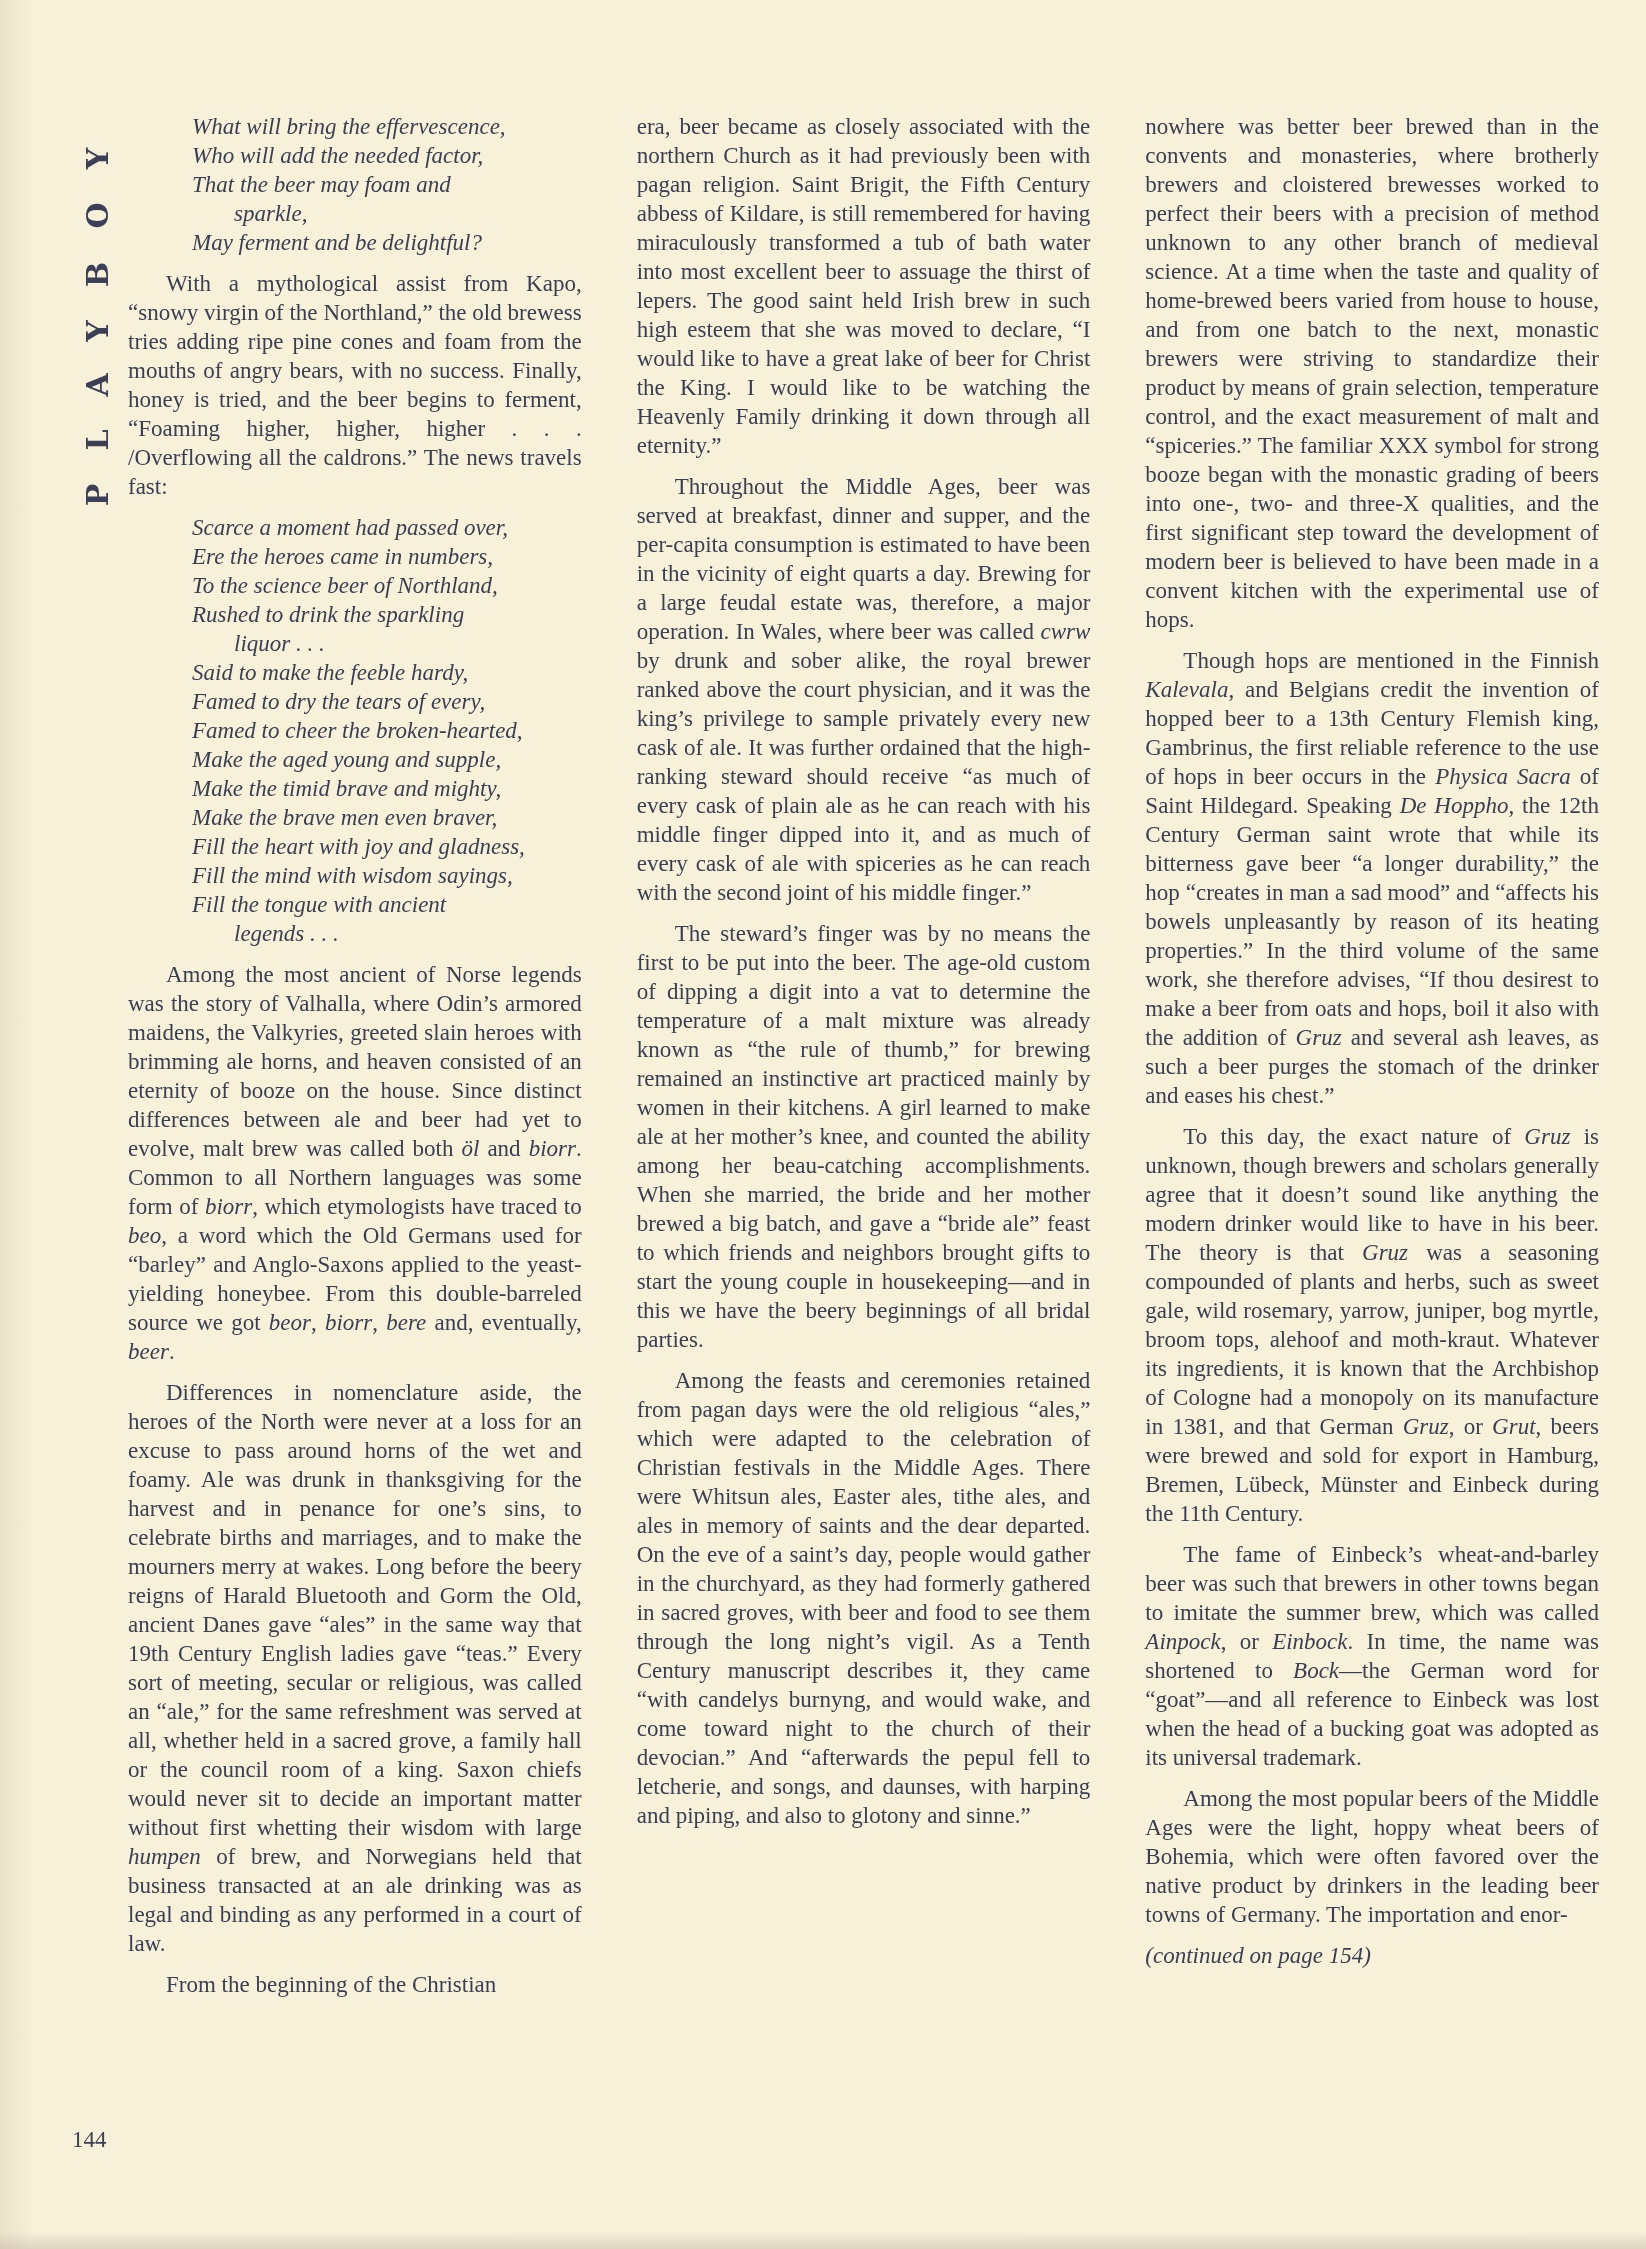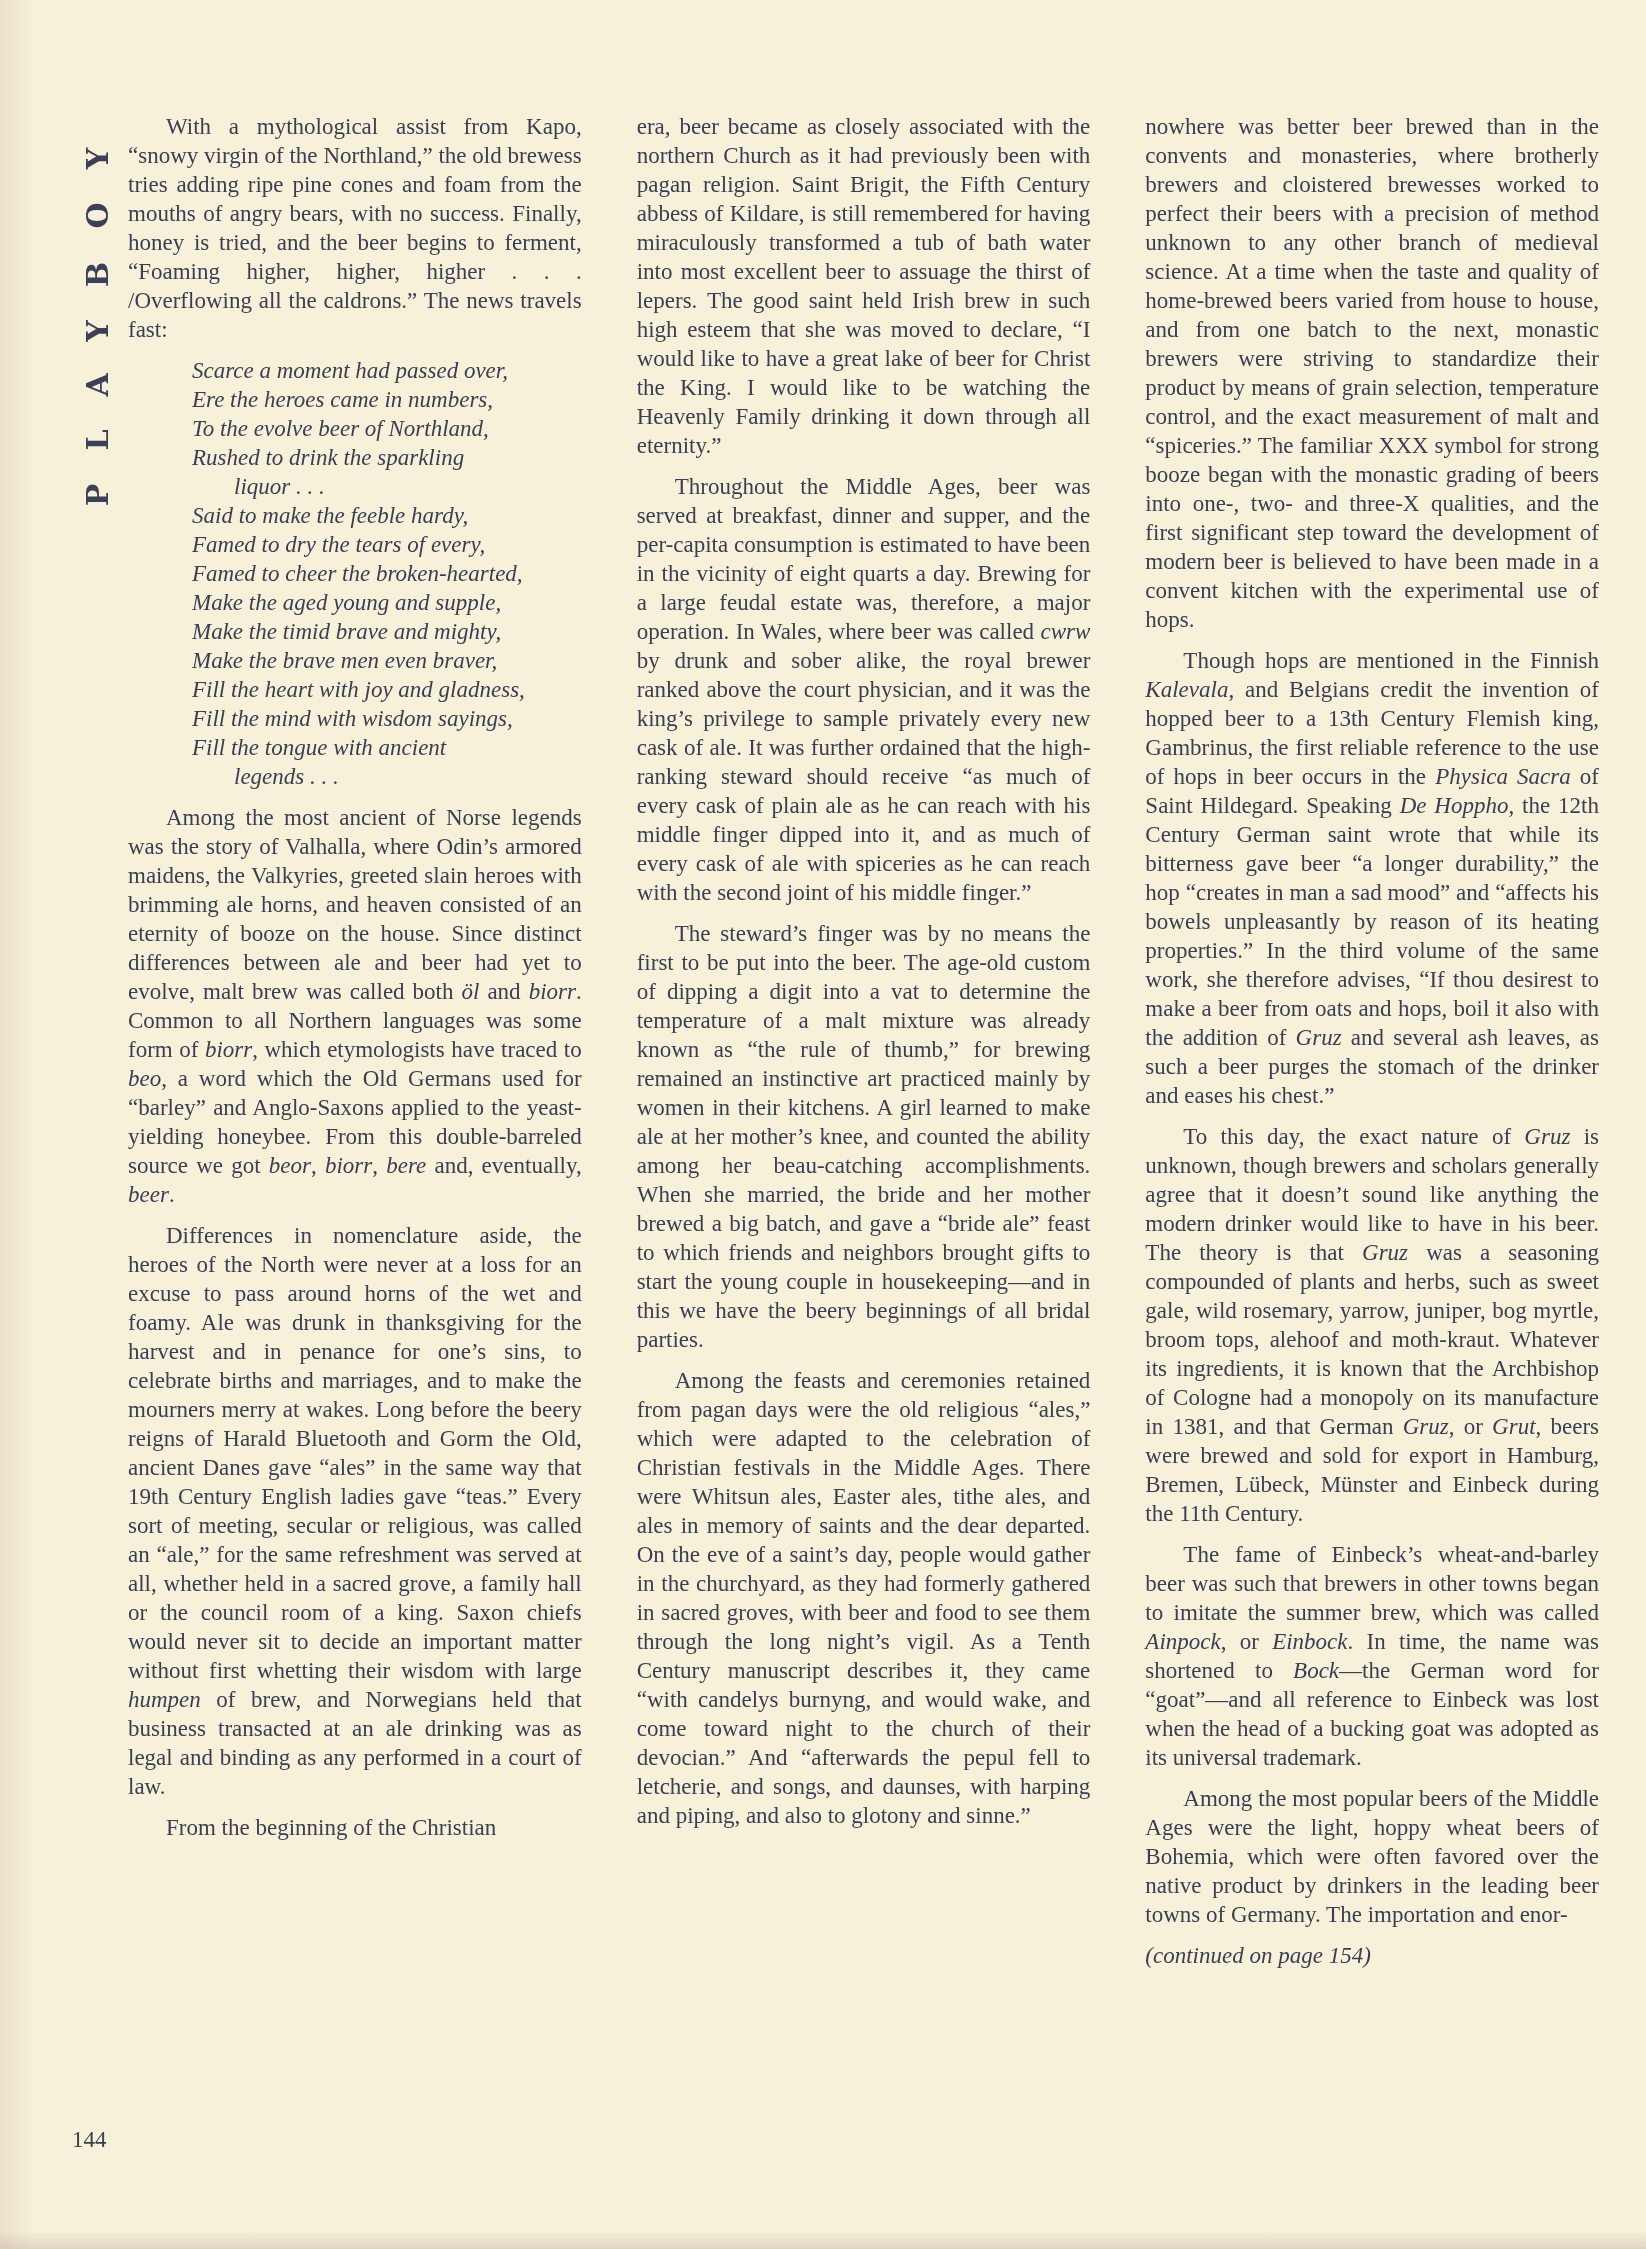--- a/index.html
+++ b/index.html
@@ -74,25 +74,32 @@
   }
 </style>
 </head>
 <body>
 
 <div class="page">
   <div class="spine">PLAYBOY</div>
 
   <div class="columns">
     <div class="col">
+        <div class="poem">
+          <div class="poem-line">What will bring the effervescence,</div>
+          <div class="poem-line">Who will add the needed factor,</div>
+          <div class="poem-line">That the beer may foam and</div>
+          <div class="poem-line hang">sparkle,</div>
+          <div class="poem-line">May ferment and be delightful?</div>
+        </div>
         <p><span>With a mythological assist from Kapo, “snowy virgin of the Northland,” the old brewess tries adding ripe pine cones and foam from the mouths of angry bears, with no success. Finally, honey is tried, and the beer begins to ferment, “Foaming higher, higher, higher . . . /Overflowing all the caldrons.” The news travels fast:</span></p>
         <div class="poem">
           <div class="poem-line">Scarce a moment had passed over,</div>
           <div class="poem-line">Ere the heroes came in numbers,</div>
-          <div class="poem-line">To the evolve beer of Northland,</div>
+          <div class="poem-line">To the science beer of Northland,</div>
           <div class="poem-line">Rushed to drink the sparkling</div>
           <div class="poem-line hang">liquor . . .</div>
           <div class="poem-line">Said to make the feeble hardy,</div>
           <div class="poem-line">Famed to dry the tears of every,</div>
           <div class="poem-line">Famed to cheer the broken-hearted,</div>
           <div class="poem-line">Make the aged young and supple,</div>
           <div class="poem-line">Make the timid brave and mighty,</div>
           <div class="poem-line">Make the brave men even braver,</div>
           <div class="poem-line">Fill the heart with joy and gladness,</div>
           <div class="poem-line">Fill the mind with wisdom sayings,</div>

